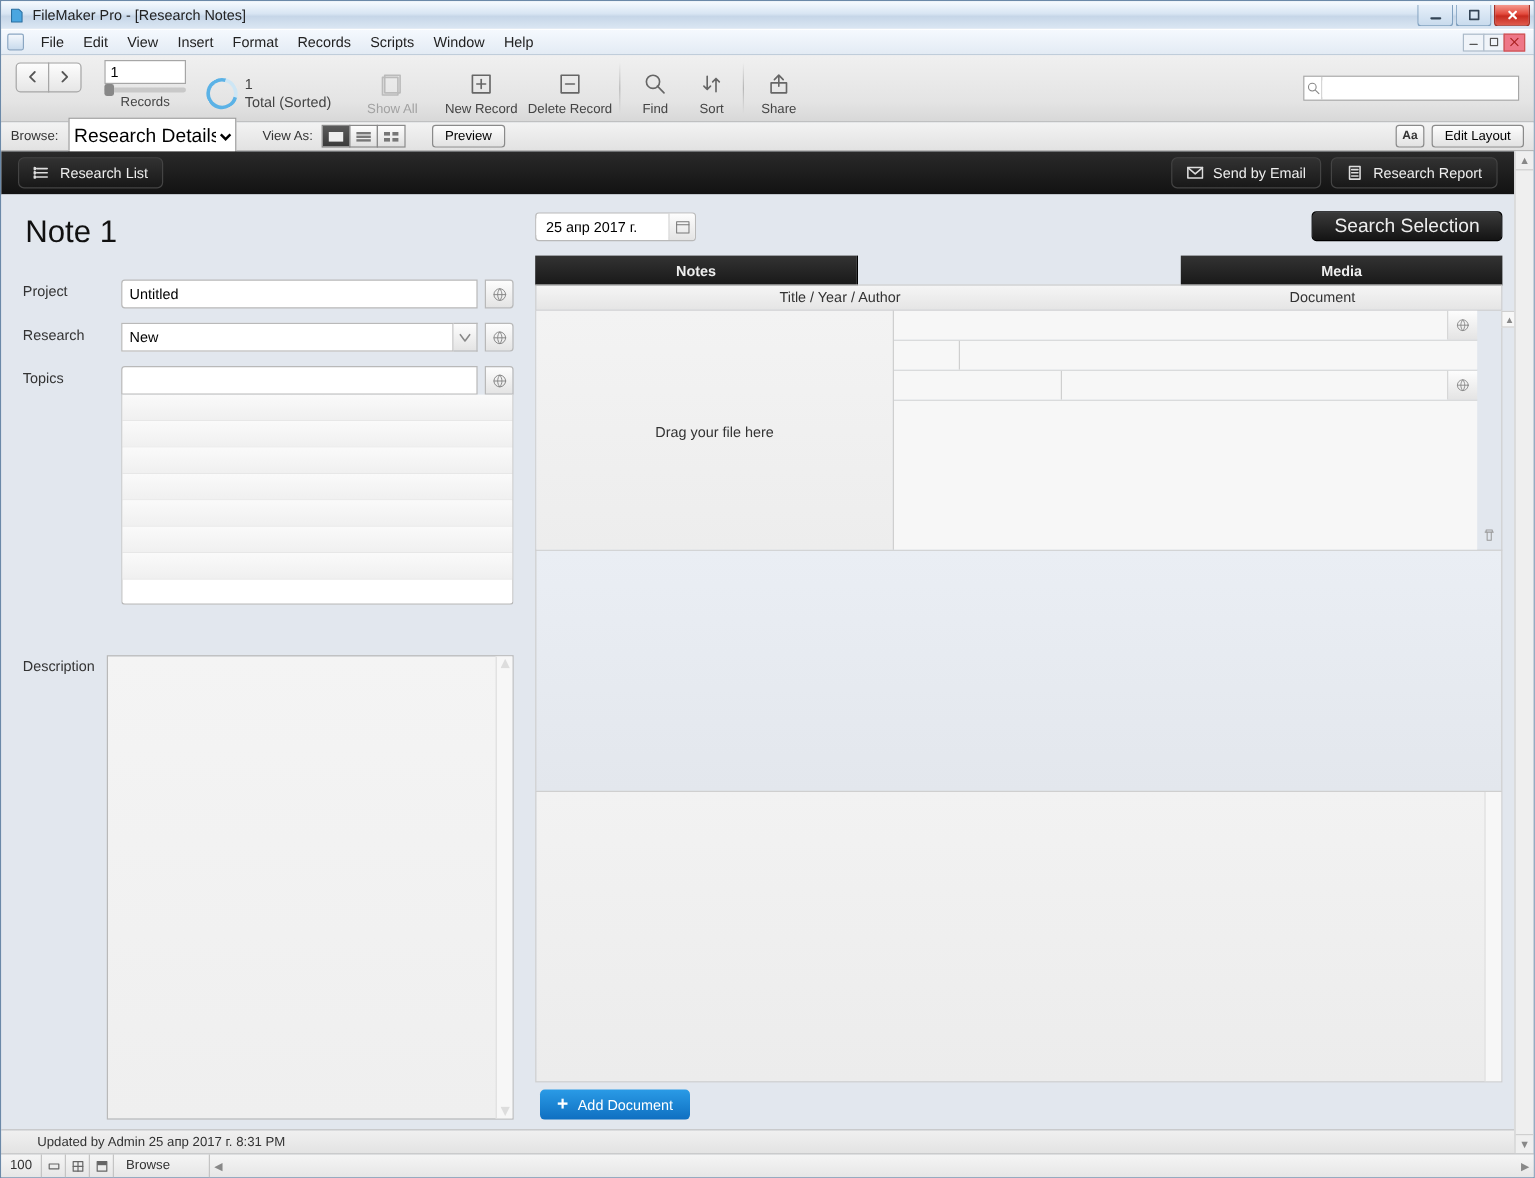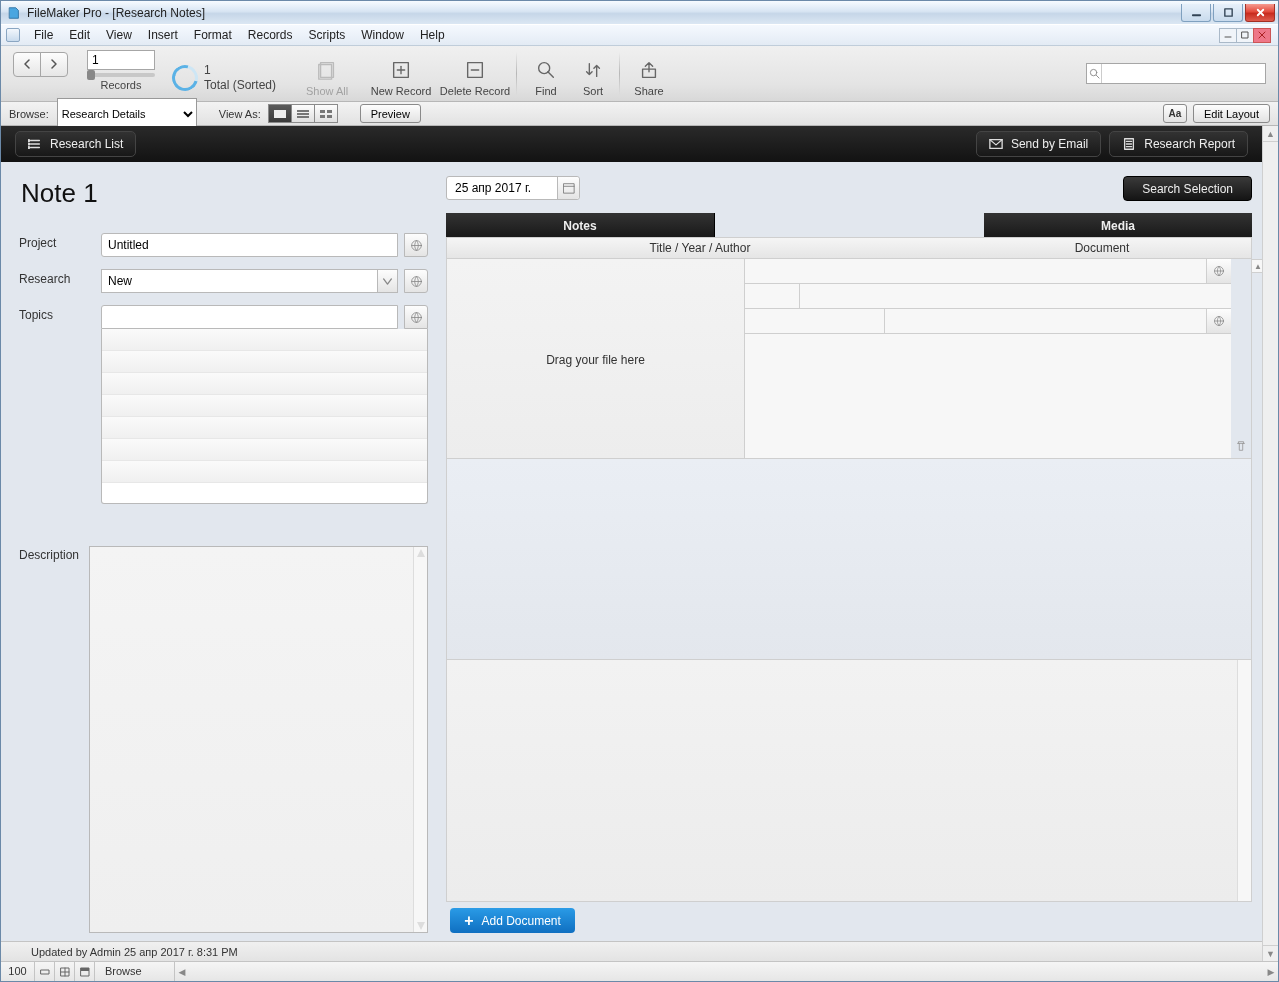--- a/index.html
+++ b/index.html
@@ -47,21 +47,21 @@
   .tbi.dis svg { stroke:#bbb; }
   .tbi .lbl { font-size:11px; }
   .sep { width:1px; background:linear-gradient(transparent,#b7b7b7,transparent); margin:6px 4px; }
   .tbsearch { margin-left:auto; display:flex; align-items:center; padding:0 12px; }
   .tbsearch .box { width:180px; height:21px; border:1px solid #a6a6a6; background:#fff; display:flex; align-items:center; }
   .tbsearch .mag { width:20px; height:100%; border-right:1px solid #ccc; display:flex; align-items:center; justify-content:center; }
   .tbsearch input { border:none; outline:none; flex:1; font-size:12px; padding:0 4px; }
 
   
   .layoutbar { height:24px; background:linear-gradient(#f3f3f3,#e2e2e2); border-bottom:1px solid #b7b7b7; display:flex; align-items:center; padding:0 8px; gap:8px; font-size:11px; color:#333; }
-  .layoutbar select { height:32px; font-size:11px; border:1px solid #999; background:#fff; width:140px; }
+  .layoutbar select { height:32px; font-size:16px; border:1px solid #999; background:#fff; width:140px; }
   .vabtns { display:flex; }
   .vabtns .vb { width:24px; height:19px; border:1px solid #8a8a8a; margin-left:-1px; background:linear-gradient(#fdfdfd,#e0e0e0); display:flex; align-items:center; justify-content:center; }
   .vabtns .vb.active { background:linear-gradient(#5a5a5a,#3a3a3a); }
   .vabtns .vb.active svg rect { fill:#eee; }
   .vb svg { width:14px; height:10px; }
   .smbtn { height:19px; padding:0 10px; border:1px solid #8a8a8a; background:linear-gradient(#fdfdfd,#e2e2e2); border-radius:3px; font-size:11px; }
   .layoutbar .right { margin-left:auto; display:flex; gap:6px; }
   .sqbtn { width:24px; height:19px; border:1px solid #8a8a8a; background:linear-gradient(#fdfdfd,#e2e2e2); border-radius:3px; font-size:10px; font-weight:bold; display:flex;align-items:center;justify-content:center; }
 
   
@@ -94,25 +94,25 @@
   .desc-wrap { display:flex; flex:1; margin-top:30px; }
   .desc-wrap label { width:70px; padding-top:2px; font-size:12px; color:#333; }
   .desc-area { flex:1; border:1px solid var(--line); background:linear-gradient(#f4f4f4,#efefef); position:relative; }
   .desc-area .sb { position:absolute; right:0; top:0; bottom:0; width:14px; background:#f7f7f7; border-left:1px solid #ddd; }
   .desc-area .sb::before,.desc-area .sb::after { content:""; position:absolute; left:3px; width:8px; height:8px; background:#ddd; }
   .desc-area .sb::before { top:2px; clip-path:polygon(50% 0,100% 100%,0 100%); }
   .desc-area .sb::after { bottom:2px; clip-path:polygon(0 0,100% 0,50% 100%); }
 
   
   .rightcol { flex:1; padding:14px 0 8px 0; display:flex; flex-direction:column; }
-  .rtop { display:flex; align-items:flex-start; padding:0 10px 12px 0; }
+  .rtop { display:flex; align-items:center; padding:0 10px 12px 0; }
   .datebox { height:24px; border:1px solid var(--line); background:#fff; display:flex; align-items:center; border-radius:3px; }
   .datebox input { border:none; outline:none; width:110px; padding:0 8px; font-size:12px; }
   .datebox .cal { width:22px; height:22px; border-left:1px solid var(--line); background:linear-gradient(#fdfdfd,#e4e4e4); display:flex; align-items:center; justify-content:center; border-radius:0 3px 3px 0; }
-  .darkbtn { margin-left:auto; height:25px; padding:0 18px; border:1px solid #000; border-radius:4px; background:linear-gradient(#3a3a3a,#141414); color:#eee; font-size:12px; }
+  .darkbtn { margin-left:auto; height:25px; padding:0 18px; border:1px solid #000; border-radius:4px; background:linear-gradient(#3a3a3a,#141414); color:#eee; font-size:16px; }
   .tabs { display:flex; height:25px; margin-right:10px; }
   .tab { flex:1; display:flex; align-items:center; justify-content:center; background:linear-gradient(#333,#181818); color:#eee; font-size:12px; font-weight:bold; border-right:1px solid #000; }
   .tab:last-child { border-right:none; }
   .tab.active { background:linear-gradient(#fff,#f0f0f0); color:#222;margin-top:36px; }
   .doclabels { height:22px; display:flex; background:linear-gradient(#f5f5f5,#e5e5e5); border:1px solid #cfcfcf; margin-right:10px; margin-top:-1px; }
   .doclabels div { flex:1; text-align:center; line-height:20px; font-size:12px; color:#333; }
   .docarea { display:flex; height:200px; border:1px solid #cfcfcf; border-top:none; margin-right:10px; position:relative; }
   .dropzone { width:298px; border-right:1px solid #cfcfcf; background:linear-gradient(#f3f3f3,#ededed); display:flex; align-items:flex-start; justify-content:center; padding-top:94px; font-size:12px; color:#333; }
   .metagrid { flex:1; display:flex; flex-direction:column; }
   .metagrid .mr { display:flex; border-bottom:1px solid #cfcfcf; }

